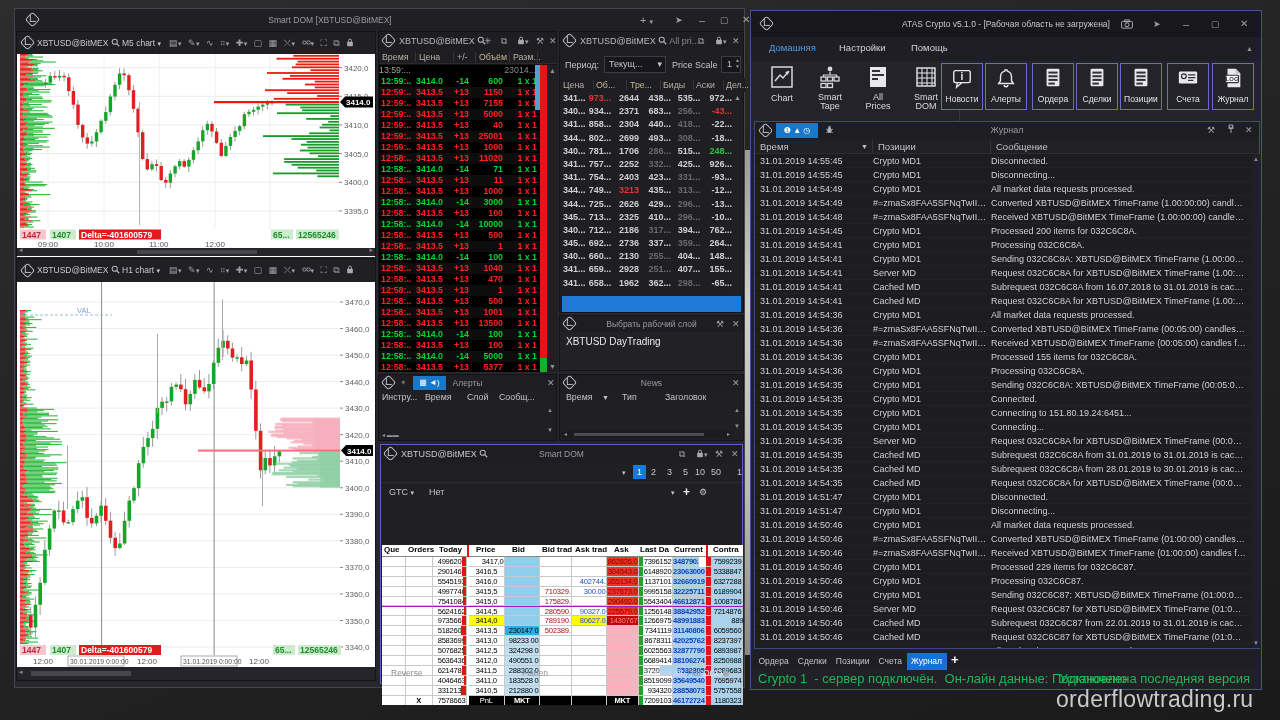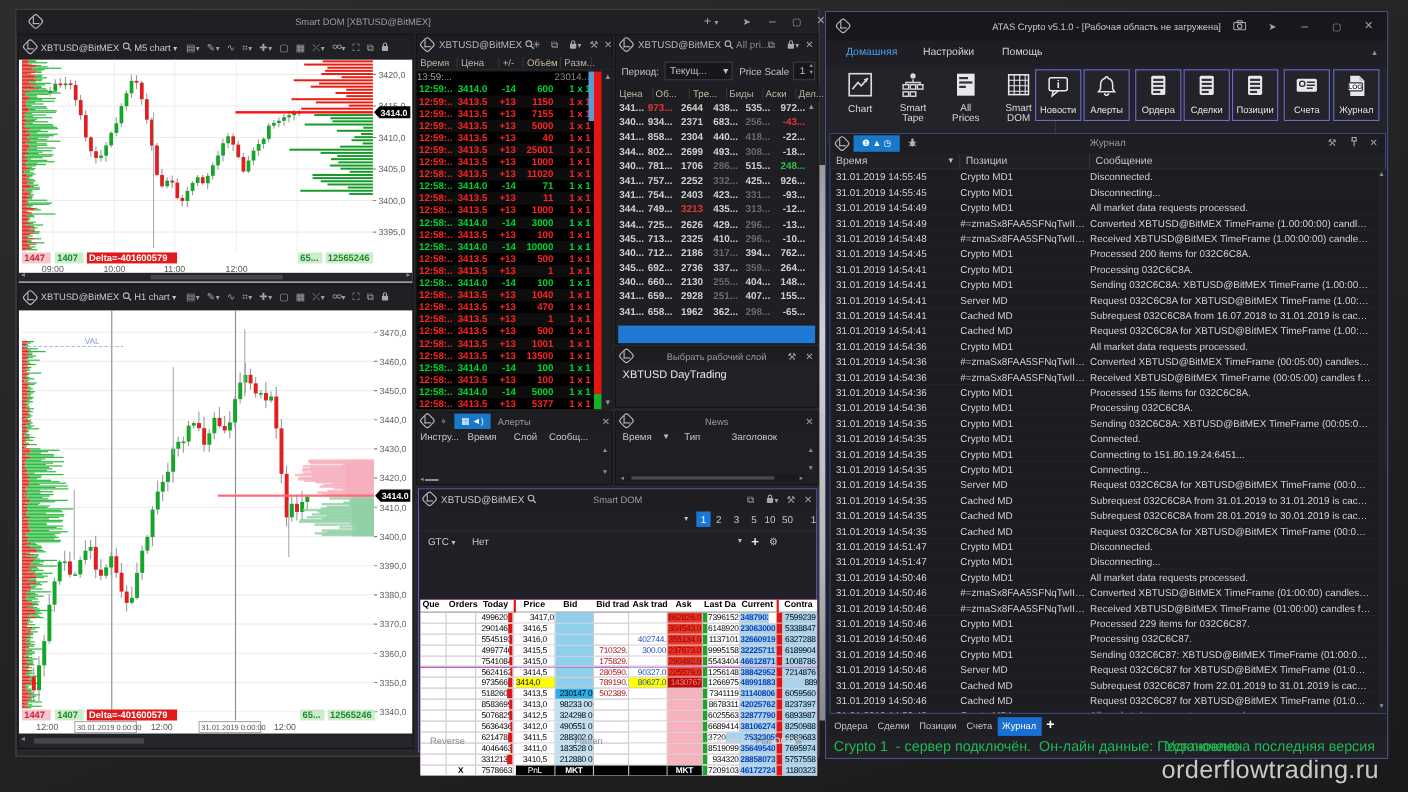--- a/index.html
+++ b/index.html
@@ -1896,21 +1896,21 @@
           <span class="dc dnum" style="left:225px;width:32px;background:#ee3224;color:#7a0808">225579.0</span>
           <span class="dc dnum" style="left:257px;width:34px">1256148<i style="position:absolute;left:0;top:0;bottom:0;width:4px;background:#1fa32a"></i></span>
           <span class="dc dnum" style="left:291px;width:33px;background:#a9d3ec;color:#1040b8;font-weight:bold">38842952</span>
           <span class="dc" style="left:324px;width:6px;background:#e41414"></span>
           <span class="dc dnum" style="left:330px;width:31px;background:#a9d3ec">7214876</span>
         </div>
         <div class="domrow" style="top:71.4px;height:9.9px">
           <span class="dc" style="left:0;width:24px"></span>
           <span class="dc" style="left:24px;width:27px"></span>
           <span class="dc dnum" style="left:51px;width:34px">9735668<i style="position:absolute;right:0;top:0;bottom:0;width:4px;background:#e41414"></i></span>
-          <span class="dc dnum" style="left:87px;width:36px;background:#ffff00;text-align:left">3414,0</span>
+          <span class="dc dnum" style="left:87px;width:36px;background:#ffff00;text-align:center">3414,0</span>
           <span class="dc" style="left:123px;width:35px;background:#8fcfec"></span>
           <span class="dc dnum" style="left:158px;width:32px;color:#a81010">789190.</span>
           <span class="dc dnum" style="left:190px;width:35px;color:#1b50c8;background:#ffff00">80627.0</span>
           <span class="dc dnum" style="left:225px;width:32px;background:#b80b0b;color:#ff8080">1430767</span>
           <span class="dc dnum" style="left:257px;width:34px">1266975<i style="position:absolute;left:0;top:0;bottom:0;width:4px;background:#1fa32a"></i></span>
           <span class="dc dnum" style="left:291px;width:33px;background:#a9d3ec;color:#1040b8;font-weight:bold">48991883</span>
           <span class="dc" style="left:324px;width:6px;background:#e41414"></span>
           <span class="dc dnum" style="left:330px;width:48px;background:#a9d3ec">8895117</span>
         </div>
         <div class="domrow" style="top:81.3px;height:9.9px">

